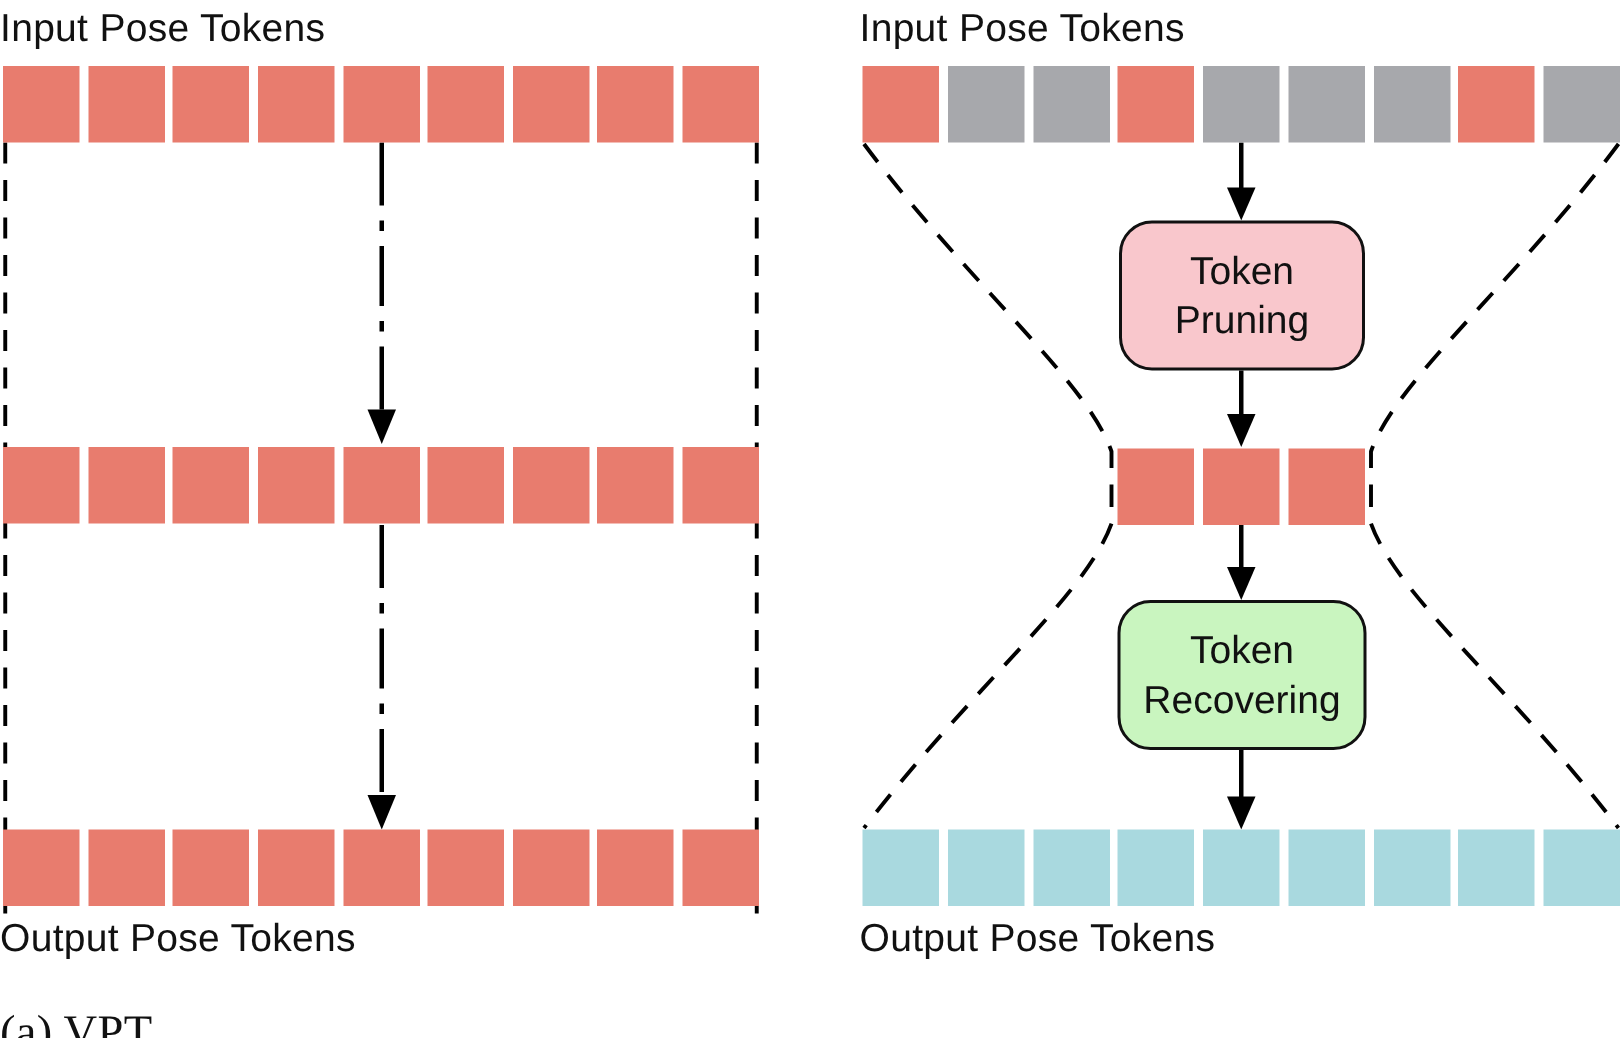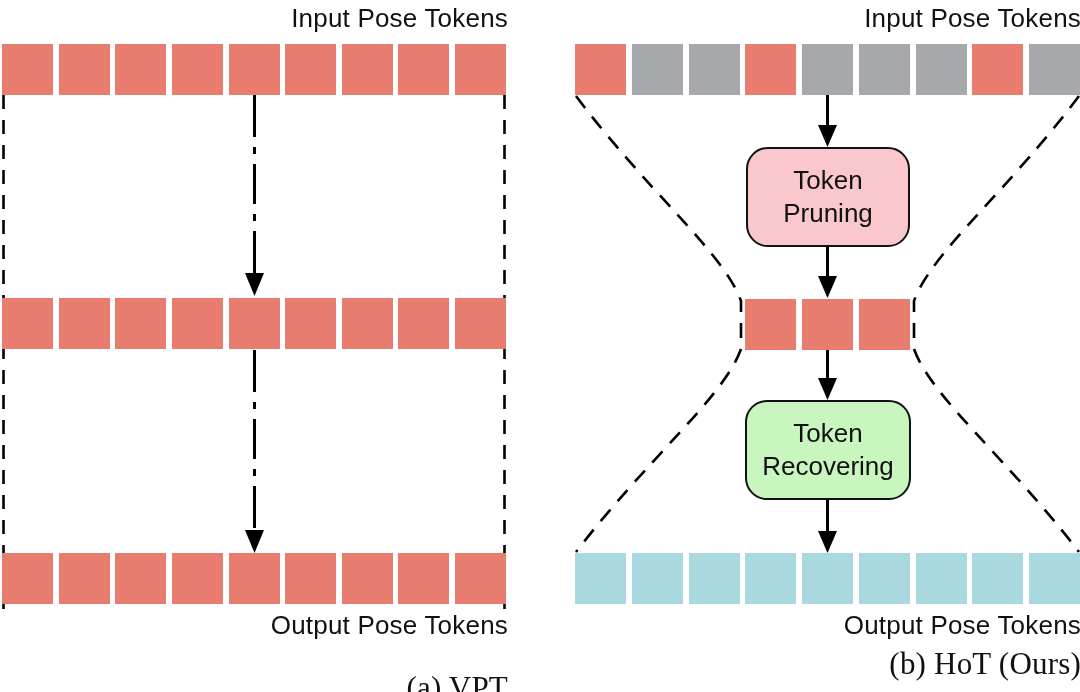--- a/index.html
+++ b/index.html
@@ -23,21 +23,21 @@
     justify-content: space-between;
     height: 51px;
   }
   .token {
     width: 51px;
     height: 51px;
     flex: 0 0 51px;
   }
   .panel-label {
     position: absolute;
-    text-align: right;
+    text-align: left;
     font-size: 26px;
     color: #111111;
     letter-spacing: 0.2px;
   }
   .caption {
     font-family: "Liberation Serif", serif;
     font-size: 31px;
     color: #111111;
   }
   .process-box {
@@ -161,15 +161,14 @@
       <div class="token" style="background: rgb(169, 217, 223);"></div>
       <div class="token" style="background: rgb(169, 217, 223);"></div>
       <div class="token" style="background: rgb(169, 217, 223);"></div>
       <div class="token" style="background: rgb(169, 217, 223);"></div>
       <div class="token" style="background: rgb(169, 217, 223);"></div>
       <div class="token" style="background: rgb(169, 217, 223);"></div>
     </div>
 
   <div class="panel-label" style="left:573px; top:610px; width:508px;">Output Pose Tokens</div>
 
-  <div class="panel-label caption" style="left:573px; top:646px; width:508px;">(b) HoT (Ours)</div>
 
 </div>
 
 </body></html>

